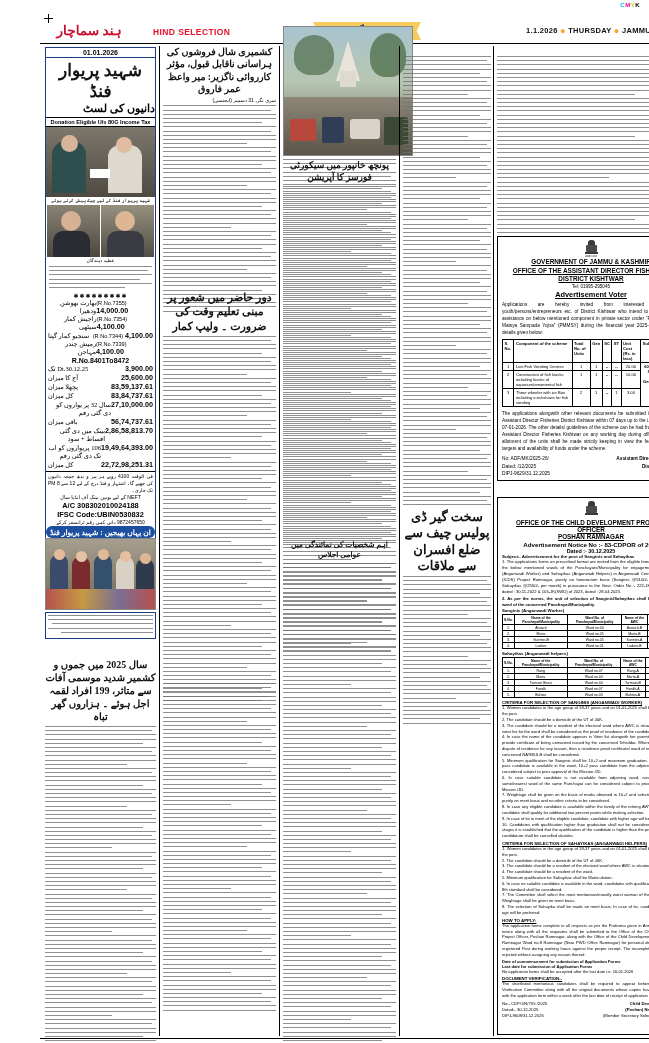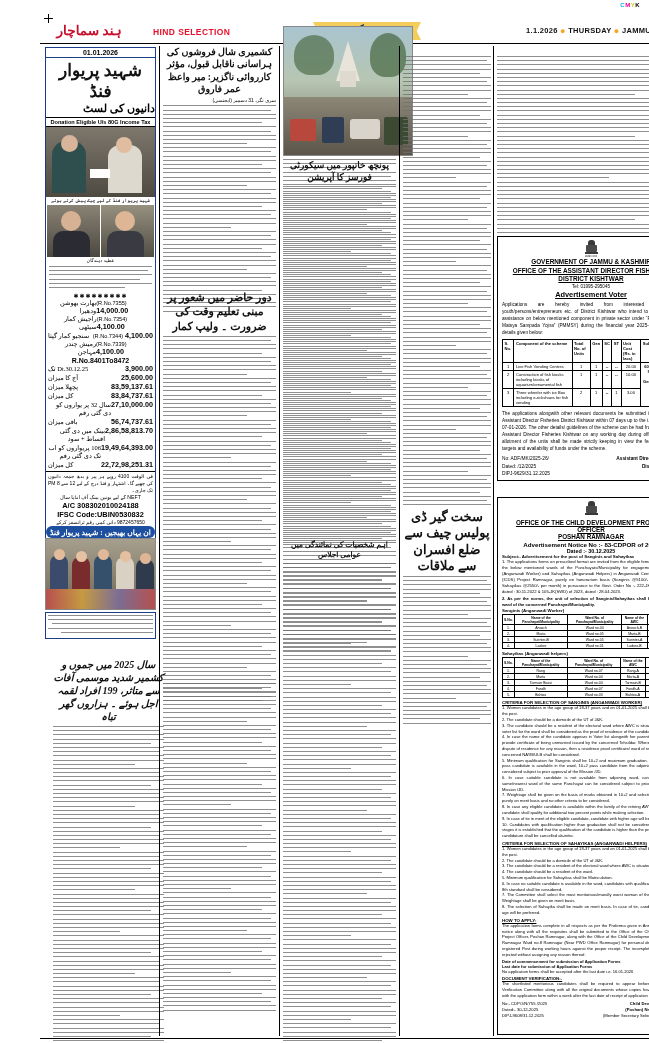--- a/index.html
+++ b/index.html
@@ -257,21 +257,21 @@
   <div style="position:absolute;left:5px;top:612px;width:111px;font-size:4.4px;direction:rtl;text-align:justify;line-height:1.35;border:0.6px solid #1a3c86;padding:2px;">
     <div class="lines">
       <div class="ln s1"></div>
         <div class="ln s1"></div>
         <div class="ln s2"></div>
       <div class="ln s1"></div>
         <div class="ln s3"></div>
     </div>
   </div>
 
-  <div style="position:absolute;left:13px;top:658px;width:111px;font-style:italic;">
+  <div style="position:absolute;left:5px;top:658px;width:111px;">
     <div class="urhead" style="font-size:10px; line-height:1.3;">سال 2025 میں جموں و کشمیر شدید موسمی آفات سے متاثر، 199 افراد لقمہ اجل ہوئے ۔ ہزاروں گھر تباہ</div>
     <div class="lines" style="margin-top:3px;">
       <div class="ln s1"></div>
         <div class="ln s2"></div>
         <div class="ln s1"></div>
         <div class="ln s1"></div>
       <div class="ln s3"></div>
         <div class="ln s1"></div>
         <div class="ln s2"></div>
         <div class="ln s1"></div>

